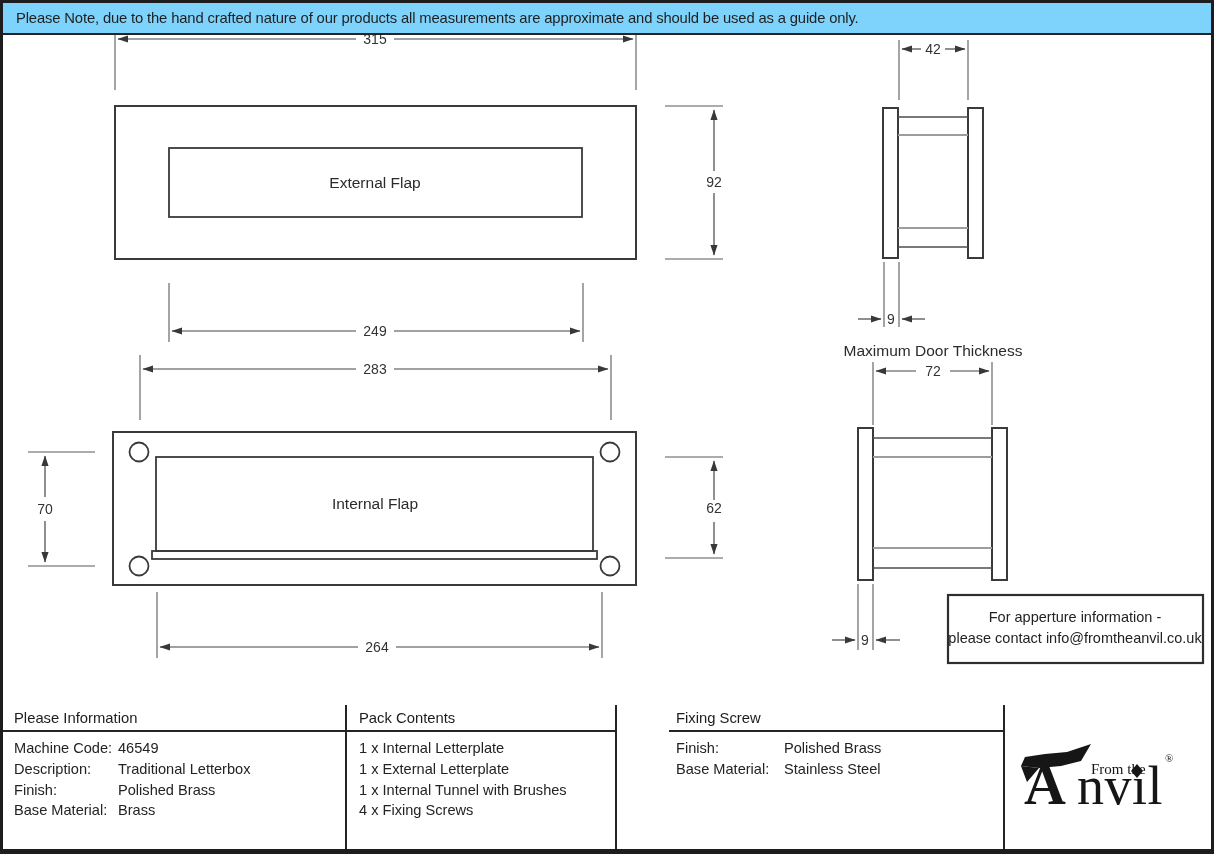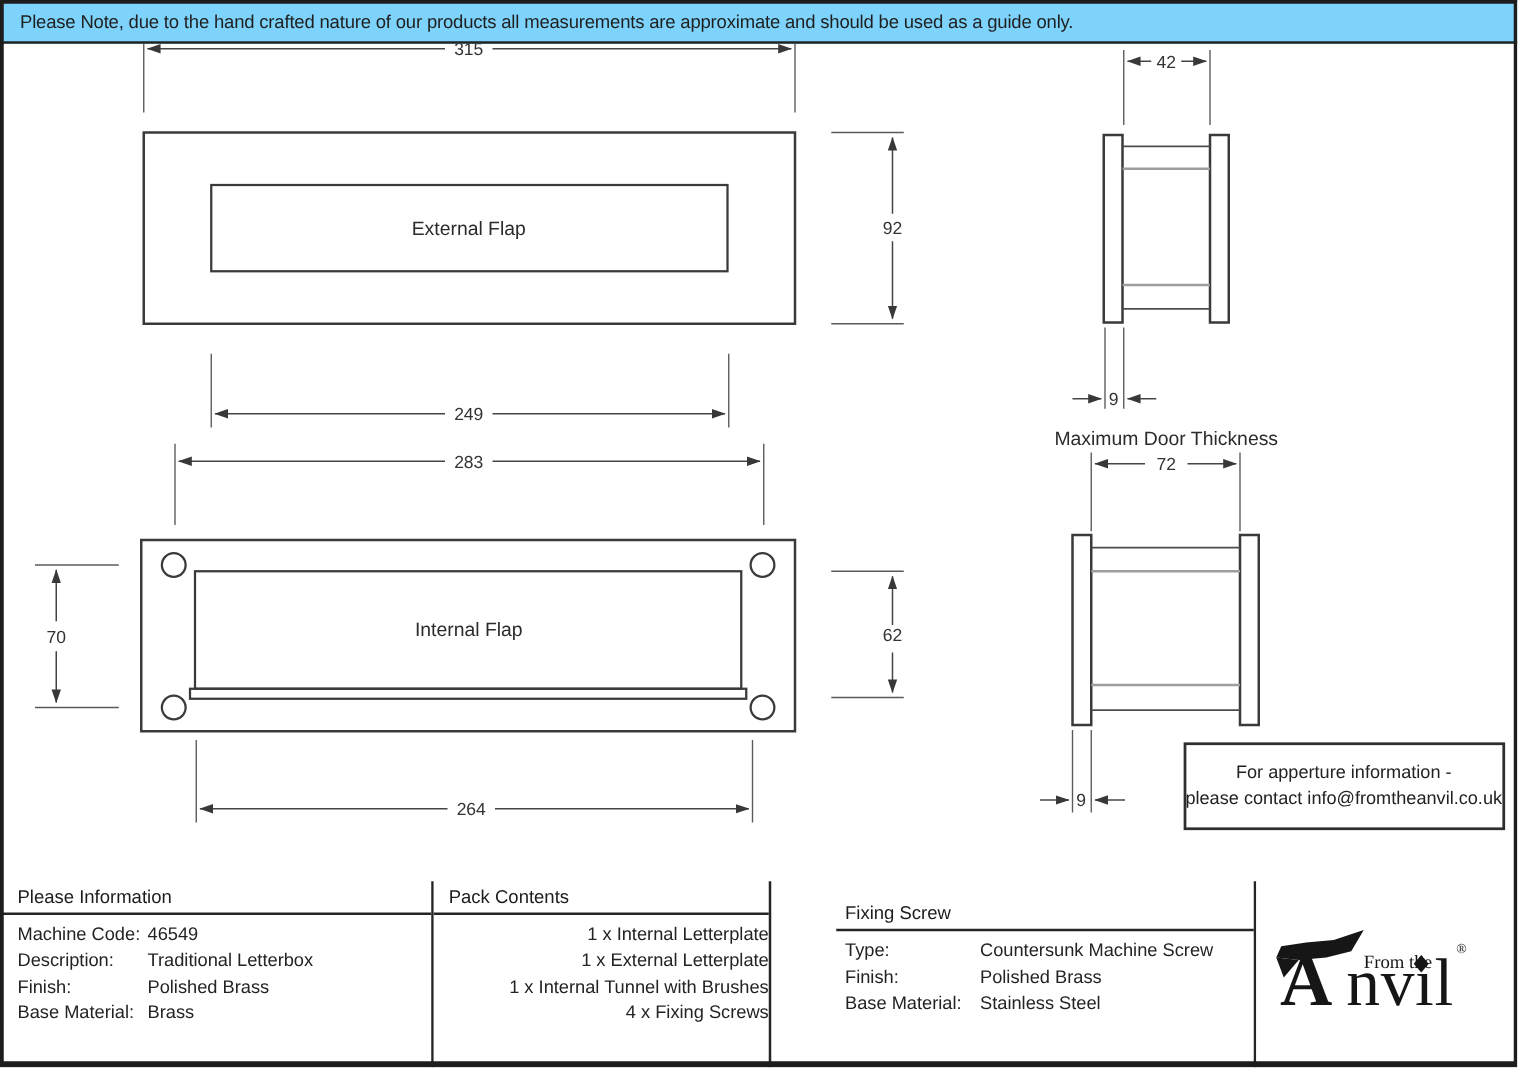--- a/index.html
+++ b/index.html
@@ -34,27 +34,27 @@
   
   .tcol{position:absolute;top:705px;bottom:0;box-sizing:border-box;background:#fff;}
   .tcol.c1{left:0;width:347px;border-right:2px solid #242424;}
   .tcol.c2{left:347px;width:270px;border-right:2px solid #242424;}
   .tcol.c3{left:669px;width:336px;border-right:2px solid #242424;}
   .tcol.c4{left:1005px;right:0;display:flex;align-items:center;justify-content:center;}
   .thead{
     height:27px;box-sizing:border-box;border-bottom:2px solid #242424;
     display:flex;align-items:center;font-size:14.8px;color:#1c1c1c;
   }
-  .c1 .thead{padding-left:14px;} .c2 .thead{padding-left:12px;} .c3 .thead{padding-left:7px;margin-top:13px;}
+  .c1 .thead{padding-left:14px;} .c2 .thead{padding-left:12px;} .c3 .thead{padding-left:7px;}
   .tbody{padding-top:6px;font-size:14.6px;color:#232323;}
   .c1 .tbody{padding-left:14px;} .c2 .tbody{padding-left:12px;} .c3 .tbody{padding-left:7px;}
   .kv{display:flex;line-height:20.8px;}
   .kv .k{width:104px;flex:none;}
   .c3 .kv .k{width:108px;}
-  .li{line-height:20.8px;text-align:right;}
+  .li{line-height:20.8px;}
   .logo-svg text{fill:#161616;}
   .logo-a{font-family:"Liberation Serif",serif;font-size:58px;font-weight:bold;text-anchor:middle;}
   .logo-rest{font-family:"Liberation Serif",serif;font-size:54px;letter-spacing:0.5px;}
   .logo-from{font-family:"Liberation Serif",serif;font-size:15px;}
   .logo-reg{font-family:"Liberation Serif",serif;font-size:11px;}
 </style>
 </head>
 <body>
 
 <div class="page">
@@ -210,24 +210,20 @@
       <div class="li">1 x Internal Letterplate</div>
       <div class="li">1 x External Letterplate</div>
       <div class="li">1 x Internal Tunnel with Brushes</div>
       <div class="li">4 x Fixing Screws</div>
     </div>
   </div>
 
   <div class="tcol c3">
     <div class="thead">Fixing Screw</div>
     <div class="tbody">
-      <div class="kv">
-        <span class="k">Type:</span>
-        <span class="v">Countersunk Machine Screw</span>
-      </div>
       <div class="kv">
         <span class="k">Finish:</span>
         <span class="v">Polished Brass</span>
       </div>
       <div class="kv">
         <span class="k">Base Material:</span>
         <span class="v">Stainless Steel</span>
       </div>
     </div>
   </div>

